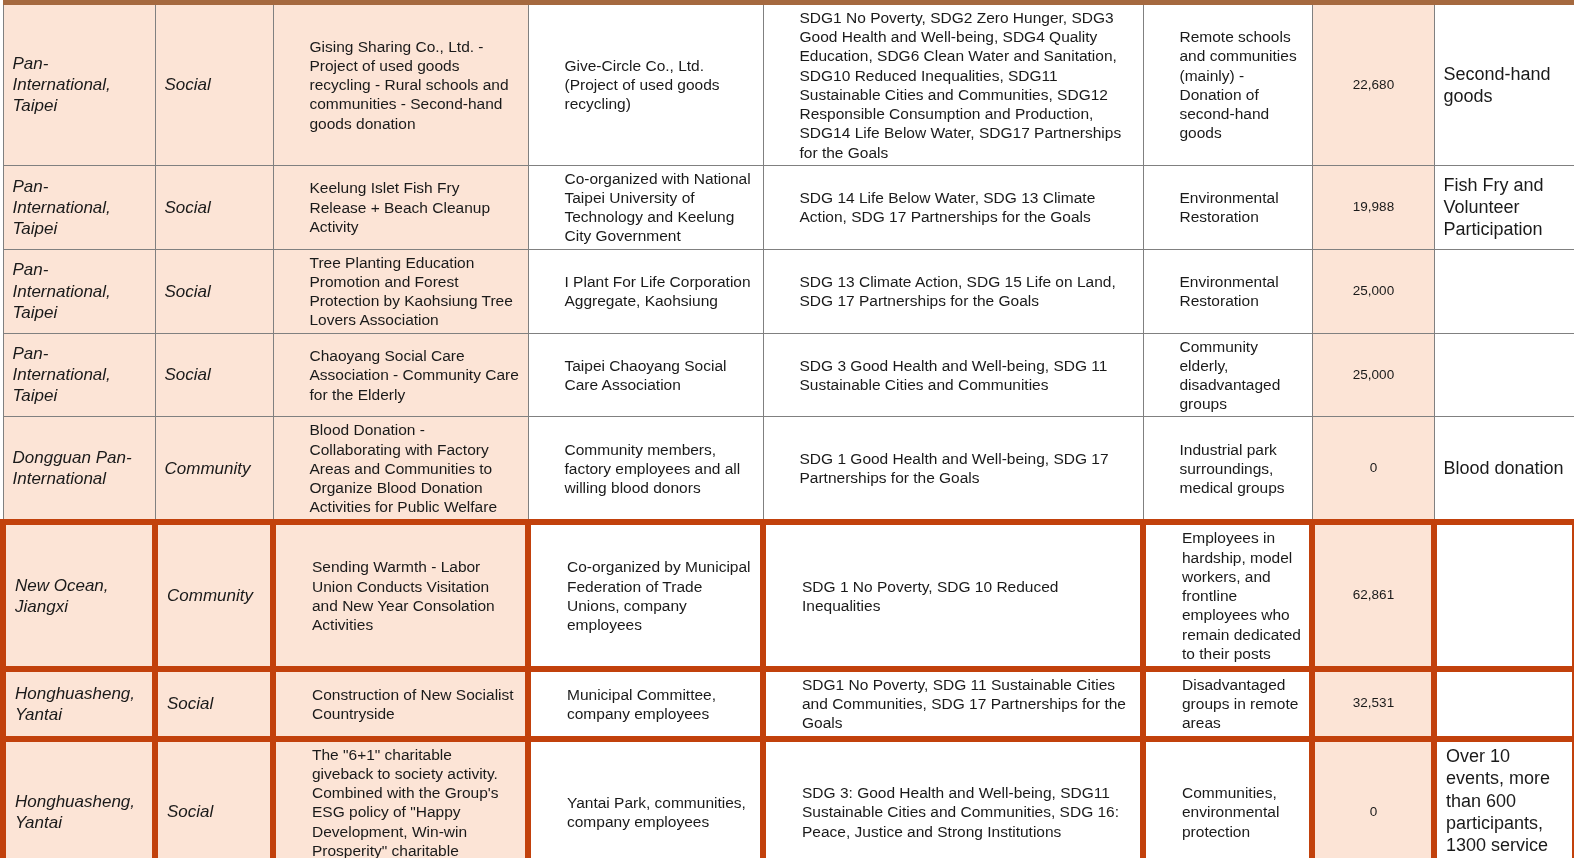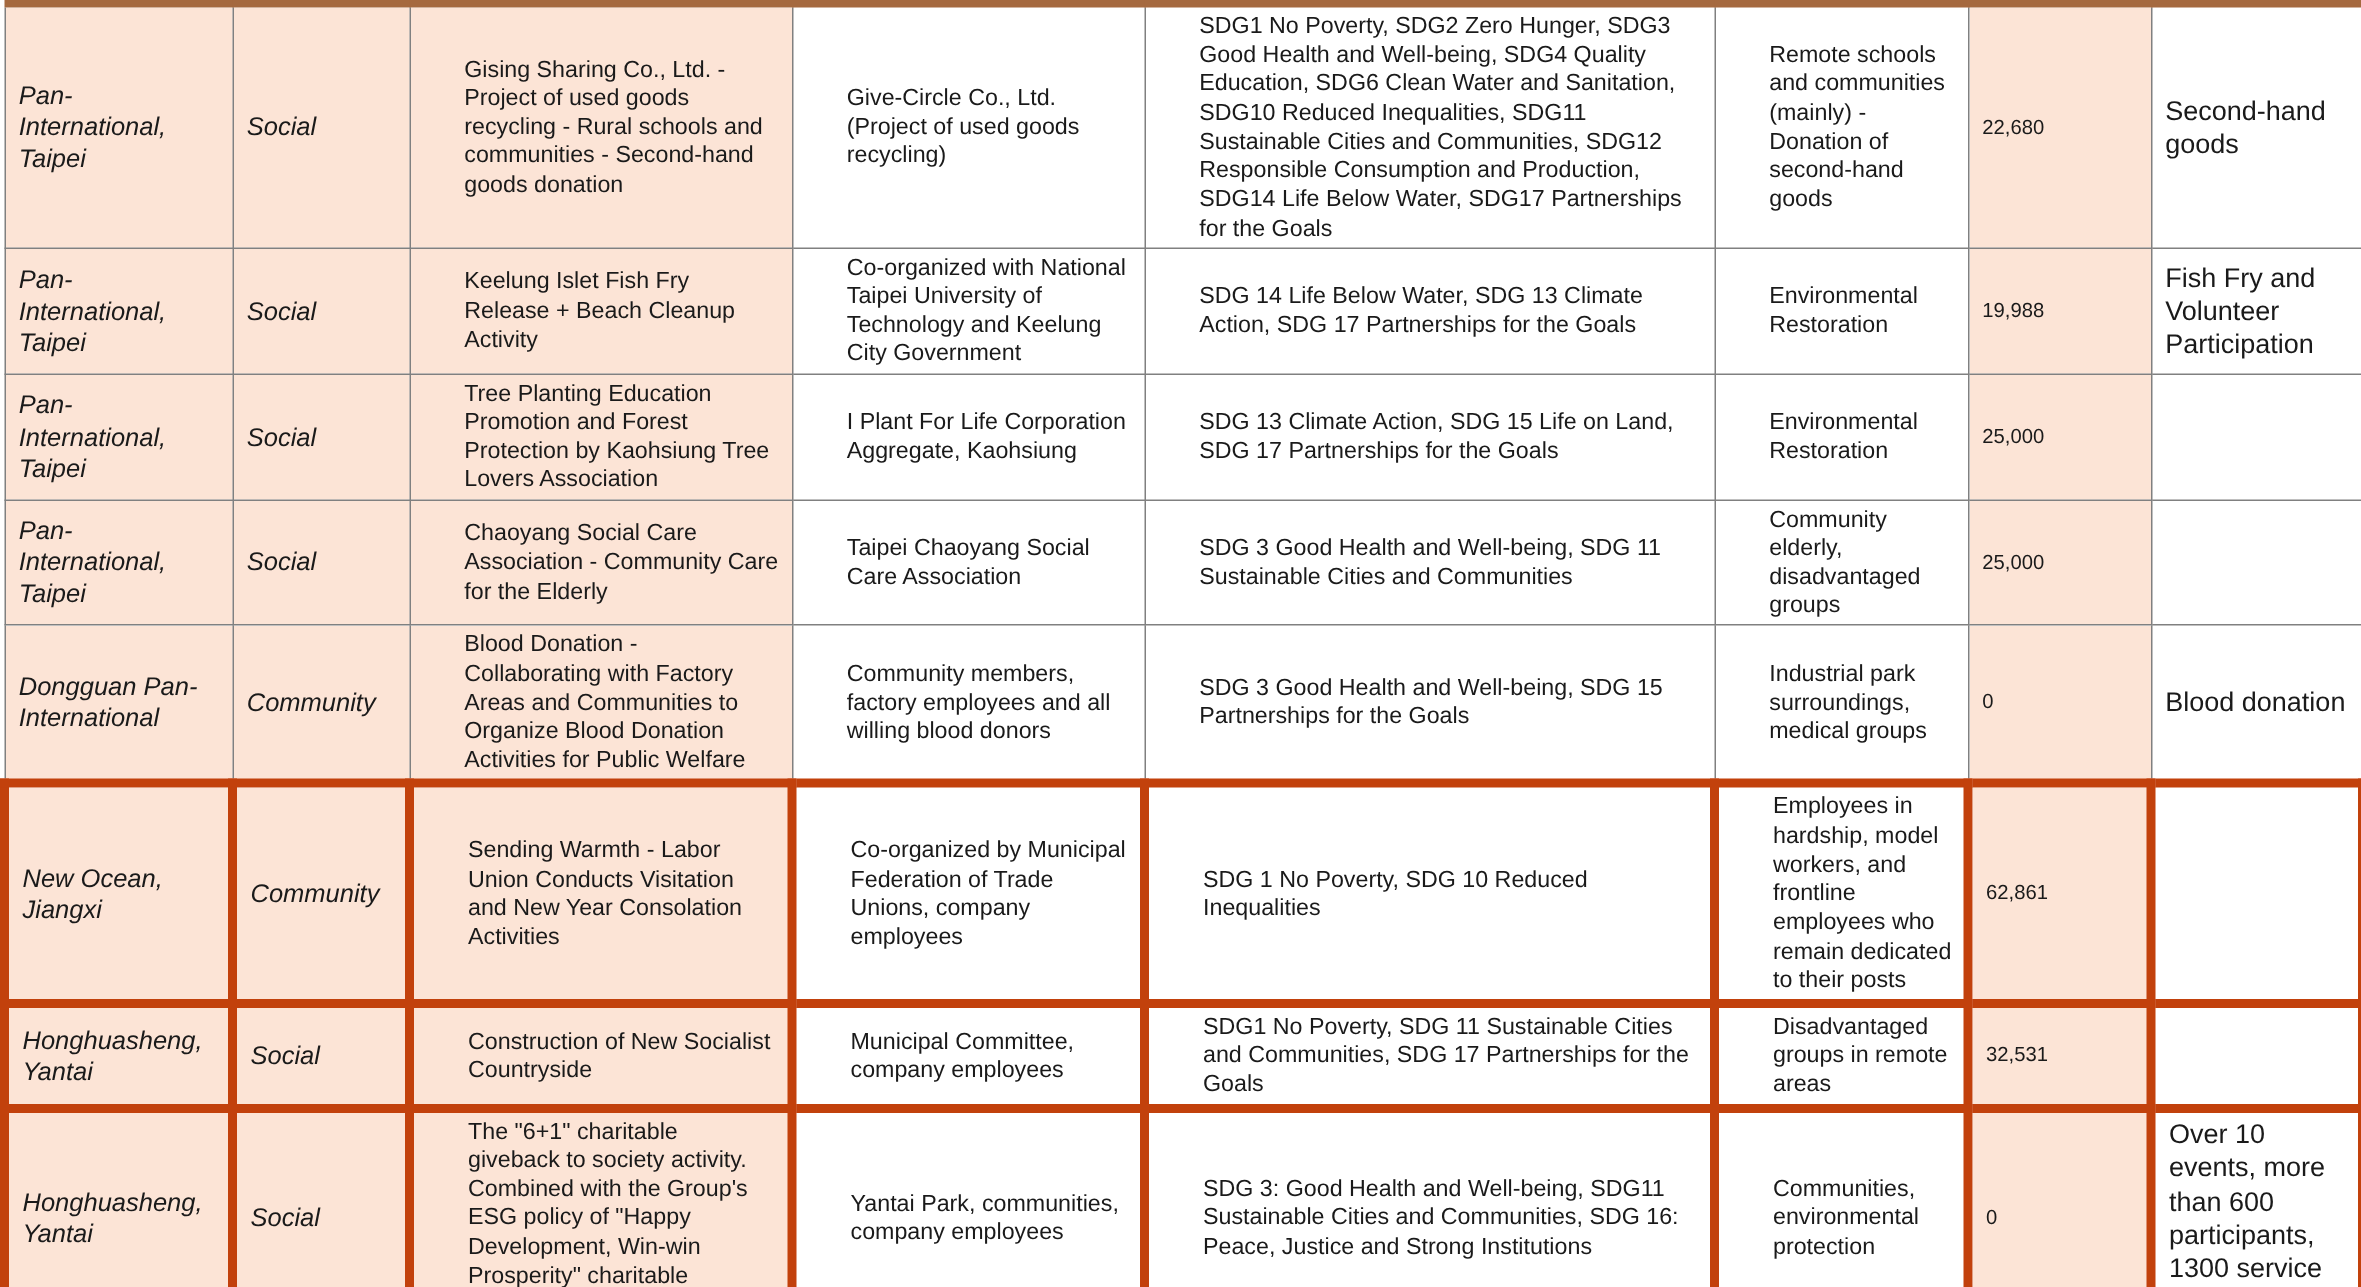--- a/index.html
+++ b/index.html
@@ -20,21 +20,21 @@
     padding:3px 8px 3px 9px;
     line-height:1.24;
     word-wrap:break-word;
     overflow:hidden;
   }
   tr.light td{border:1px solid #808080;}
   tr.dark td{border:6px solid #c2410c;}
   td.fill{background:#fce4d6;}
   td.c1,td.c2{font-size:17px;font-style:italic;}
   td.c3,td.c4,td.c5,td.c6{font-size:15.5px;padding-left:36px;}
-  td.c7{font-size:13.5px;}
+  td.c7{font-size:13.5px;text-align:center;}
   td.c8{font-size:18px;}
   
   tr:nth-child(1){height:157px;}
   tr:nth-child(2){height:78px;}
   tr:nth-child(3){height:82px;}
   tr:nth-child(4){height:68px;}
   tr:nth-child(5){height:100px;}
   tr:nth-child(6){height:146px;}
   tr:nth-child(7){height:63px;}
   tr:nth-child(8){height:125px;}
@@ -97,21 +97,21 @@
         <td class="c5">SDG 3 Good Health and Well-being, SDG 11 Sustainable Cities and Communities</td>
         <td class="c6">Community elderly, disadvantaged groups</td>
         <td class="c7 fill">25,000</td>
         <td class="c8"></td>
       </tr>
       <tr class="light">
         <td class="c1 fill">Dongguan Pan-International</td>
         <td class="c2 fill">Community</td>
         <td class="c3 fill">Blood Donation - Collaborating with Factory Areas and Communities to Organize Blood Donation Activities for Public Welfare</td>
         <td class="c4">Community members, factory employees and all willing blood donors</td>
-        <td class="c5">SDG 3 Good Health and Well-being, SDG 15 Partnerships for the Goals</td>
+        <td class="c5">SDG 1 Good Health and Well-being, SDG 17 Partnerships for the Goals</td>
         <td class="c6">Industrial park surroundings, medical groups</td>
         <td class="c7 fill">0</td>
         <td class="c8">Blood donation</td>
       </tr>
       <tr class="dark">
         <td class="c1 fill">New Ocean, Jiangxi</td>
         <td class="c2 fill">Community</td>
         <td class="c3 fill">Sending Warmth - Labor Union Conducts Visitation and New Year Consolation Activities</td>
         <td class="c4">Co-organized by Municipal Federation of Trade Unions, company employees</td>
         <td class="c5">SDG 1 No Poverty, SDG 10 Reduced Inequalities</td>

